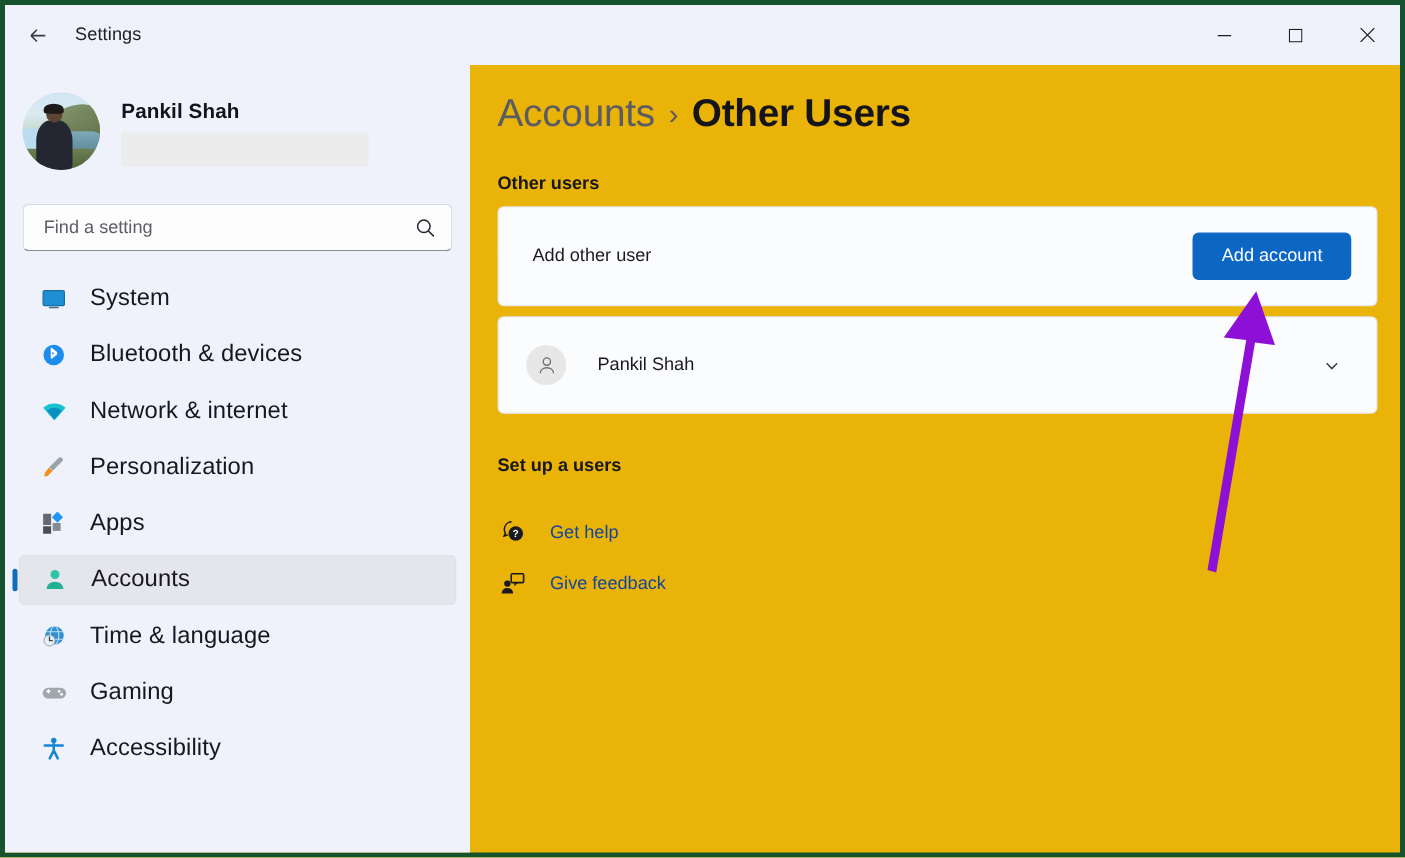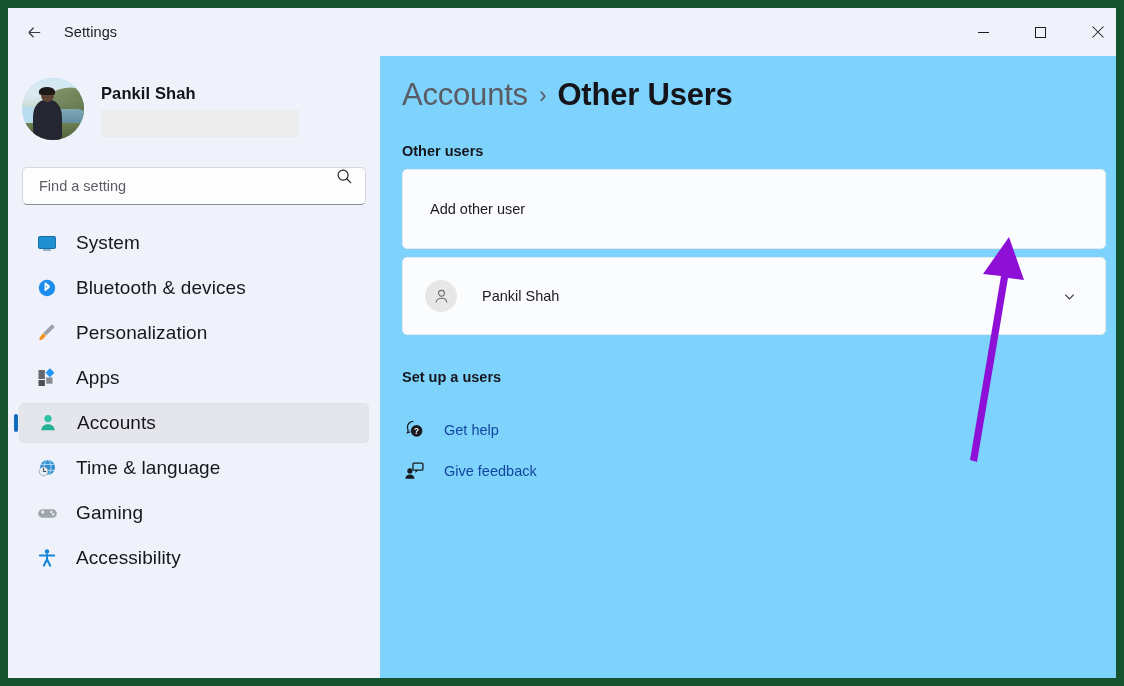--- a/index.html
+++ b/index.html
@@ -8,22 +8,22 @@
     width: 1124px;
     height: 686px;
     overflow: hidden;
     font-family: "Liberation Sans", sans-serif;
   }
 
   #app {
     position: relative;
     width: 1124px;
     height: 686px;
-    background: #7dd3fc;
-    border: 8px solid #14532d;
+    background: #eab308;
+    border: 4px solid #14532d;
     overflow: hidden;
   }
 
   
   #titlebar {
     position: absolute;
     left: 0; top: 0;
     width: 1118px;
     height: 48px;
     background: #eff2fa;
@@ -141,20 +141,21 @@
   }
 
   .search-wrap {
     margin: 19px 14px 0 14px;
     height: 38px;
     background: #fdfdfe;
     border: 1px solid #d6d8e0;
     border-bottom-color: #8b8d96;
     border-radius: 5px;
     display: flex;
+    align-items: center;
     padding: 0 12px 0 16px;
     cursor: text;
   }
   .search-input {
     flex: 1;
     border: none;
     outline: none;
     background: transparent;
     font-family: "Liberation Sans", sans-serif;
     font-size: 14.5px;
@@ -386,20 +387,29 @@
       <div class="nav-item">
         <span class="nav-icon">
           <svg width="20" height="20" viewBox="0 0 20 20">
             <circle cx="10" cy="10" r="8.2" fill="#1d8ded"></circle>
             <path d="M8.2 6.2l4 3.1-4 3.1V4.9l4 3.1-4 3.1" fill="none" stroke="#fff" stroke-width="1.25" stroke-linejoin="round"></path>
           </svg>
         </span>
         <span class="nav-label">Bluetooth &amp; devices</span>
       </div>
 
+      <div class="nav-item">
+        <span class="nav-icon">
+          <svg width="21" height="21" viewBox="0 0 21 21">
+            <path d="M1.5 7.2C4 5 7.1 3.8 10.5 3.8S17 5 19.5 7.2L10.5 17.4z" fill="#17c3d0"></path>
+            <path d="M4.6 9.5c1.7-1.5 3.7-2.3 5.9-2.3s4.2.8 5.9 2.3l-5.9 7z" fill="#0a8fc4"></path>
+          </svg>
+        </span>
+        <span class="nav-label">Network &amp; internet</span>
+      </div>
 
       <div class="nav-item">
         <span class="nav-icon">
           <svg width="20" height="20" viewBox="0 0 20 20">
             <path d="M16.8 2.6c.8.8.8 1.6 0 2.4L9.2 12.6 6.4 9.8 14 2.2c.8-.8 2-.4 2.8.4z" fill="#9aa3ab"></path>
             <path d="M6.2 10l2.8 2.8-3.8 3.9-2.8 .4.5-2.9z" fill="#f0901e"></path>
           </svg>
         </span>
         <span class="nav-label">Personalization</span>
       </div>
@@ -469,20 +479,21 @@
     <div class="breadcrumb">
       <span class="crumb-parent">Accounts</span>
       <span class="crumb-sep">›</span>
       <span class="crumb-current">Other Users</span>
     </div>
 
     <div class="section-title">Other users</div>
 
     <div class="card card-addrow">
       <span class="card-label">Add other user</span>
+      <button class="add-account-btn">Add account</button>
     </div>
 
     <div class="card card-userrow">
       <span class="user-avatar">
         <svg width="17" height="17" viewBox="0 0 18 18" fill="none" stroke="currentColor" stroke-width="1.1">
           <circle cx="9" cy="5.6" r="3.1"></circle>
           <path d="M3.4 15.4c0-2.9 2.5-4.6 5.6-4.6s5.6 1.7 5.6 4.6"></path>
         </svg>
       </span>
       <span class="user-name">Pankil Shah</span>

